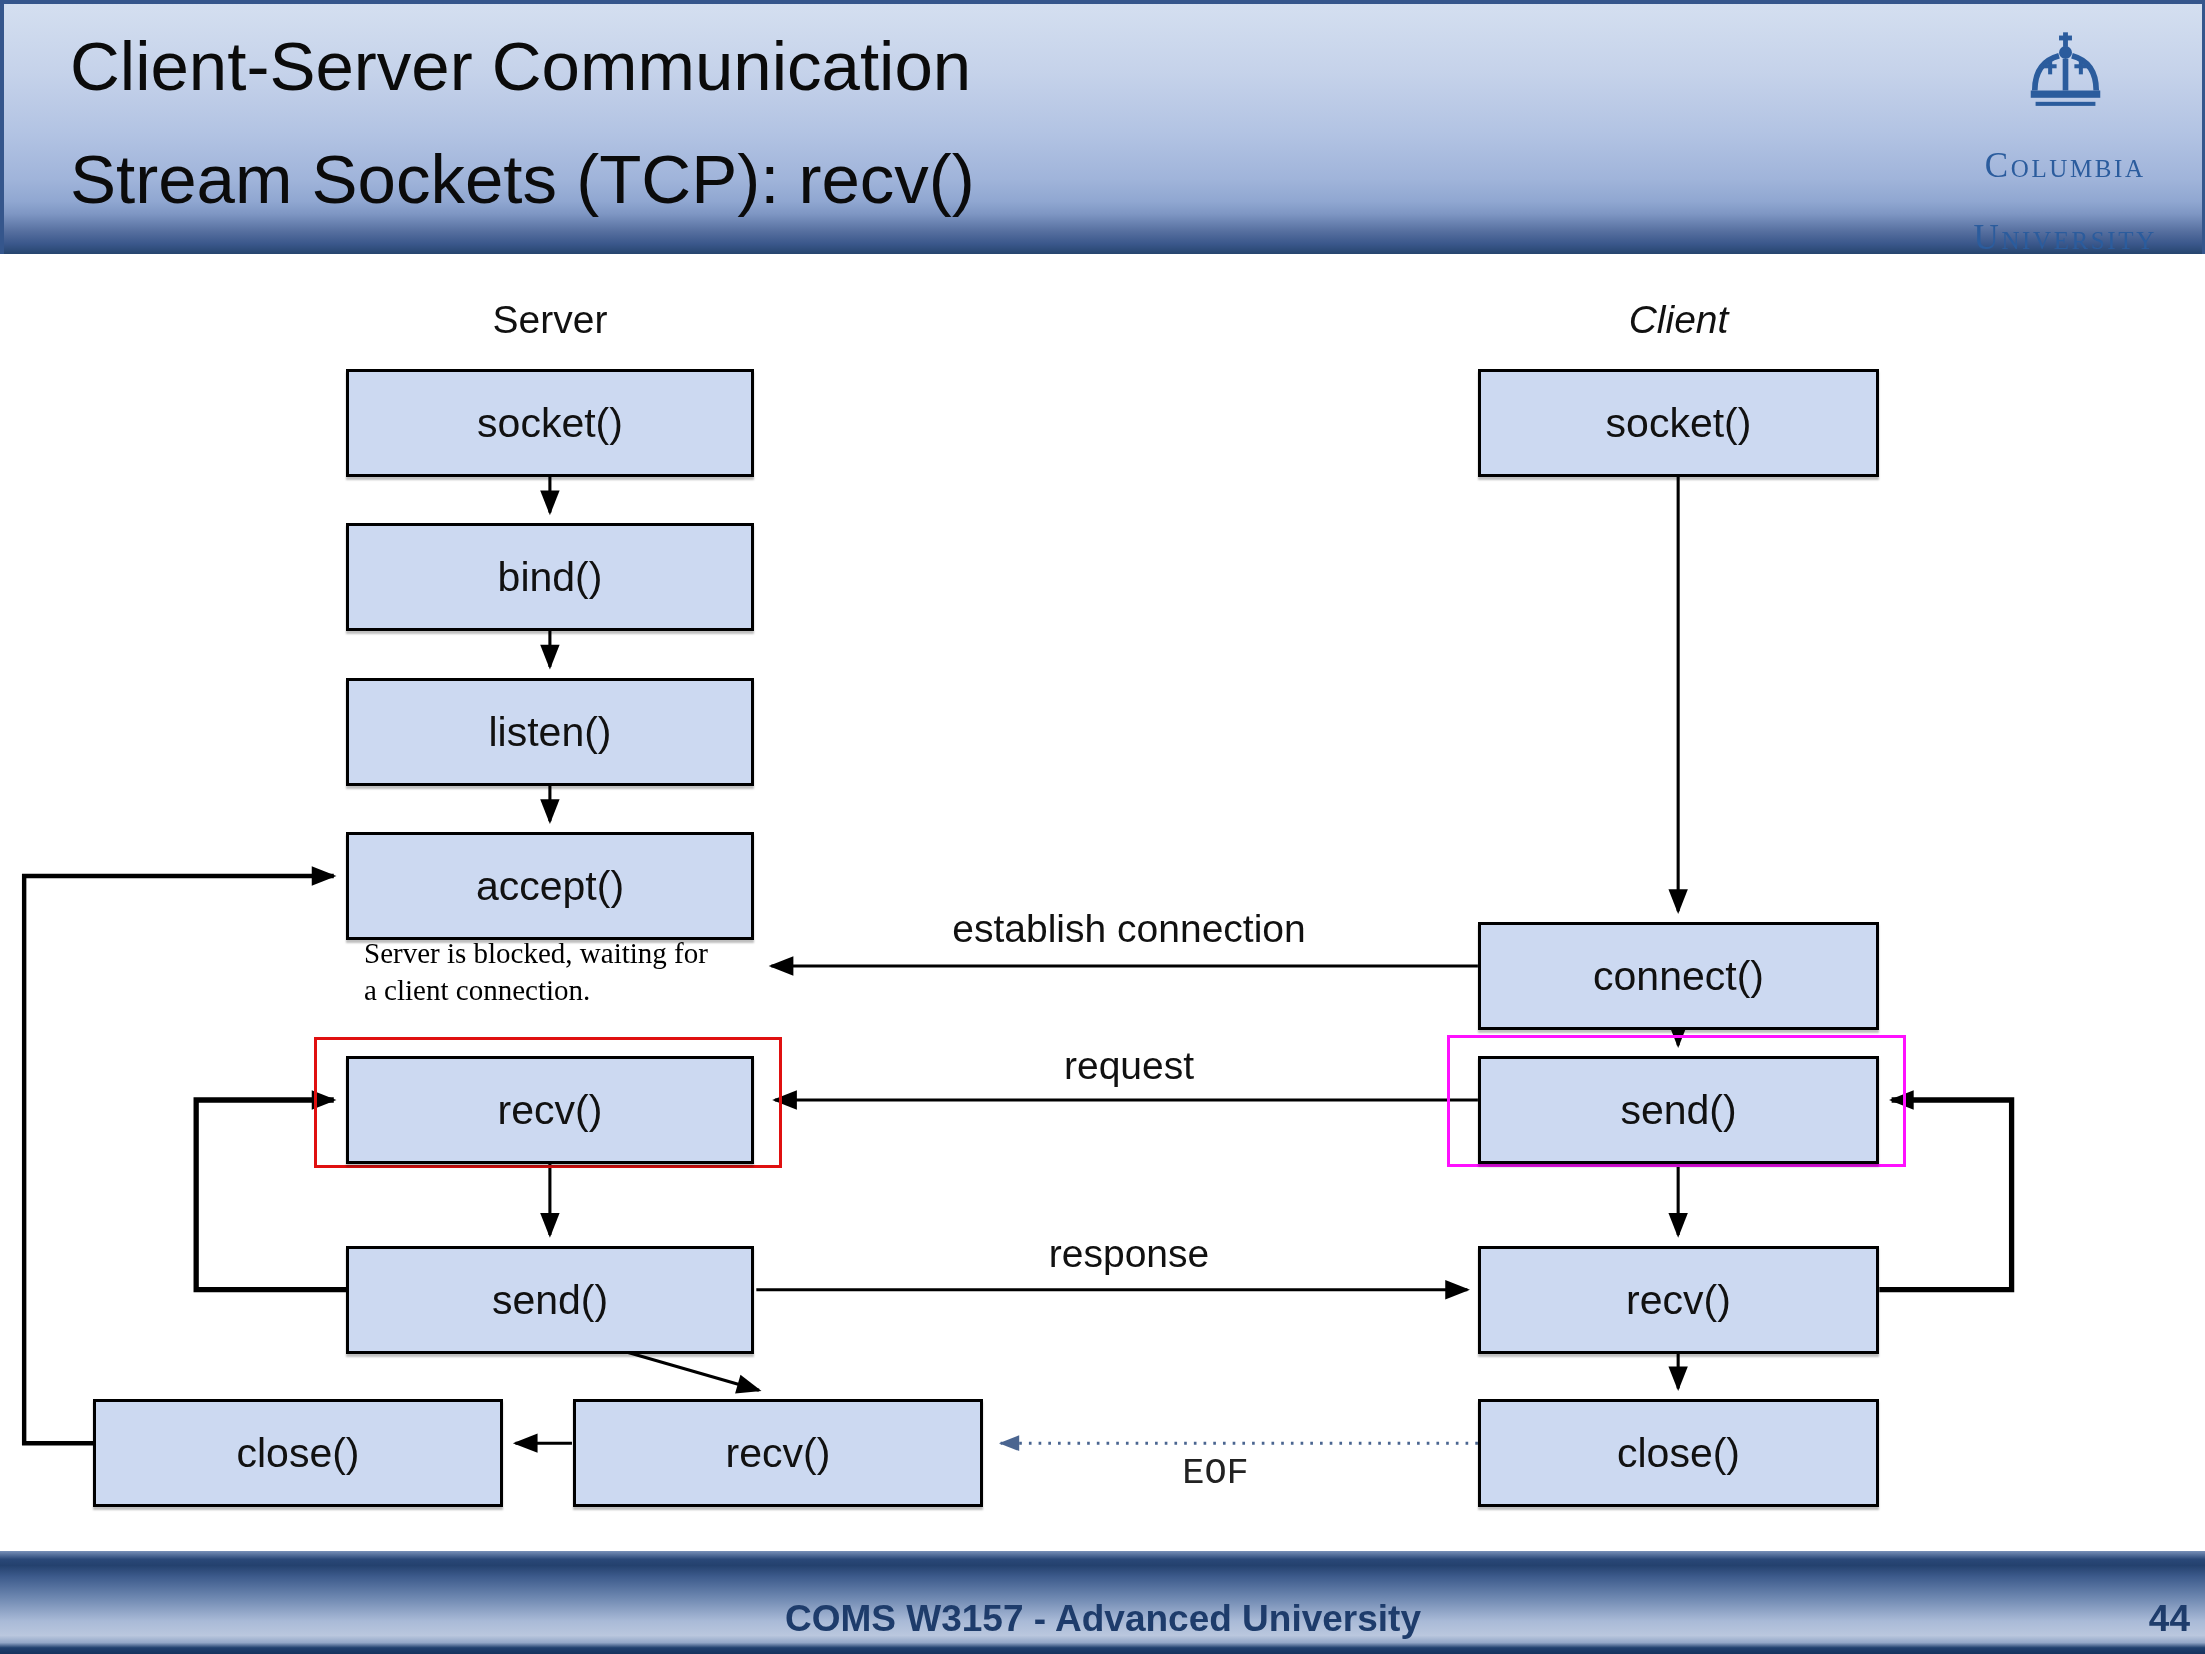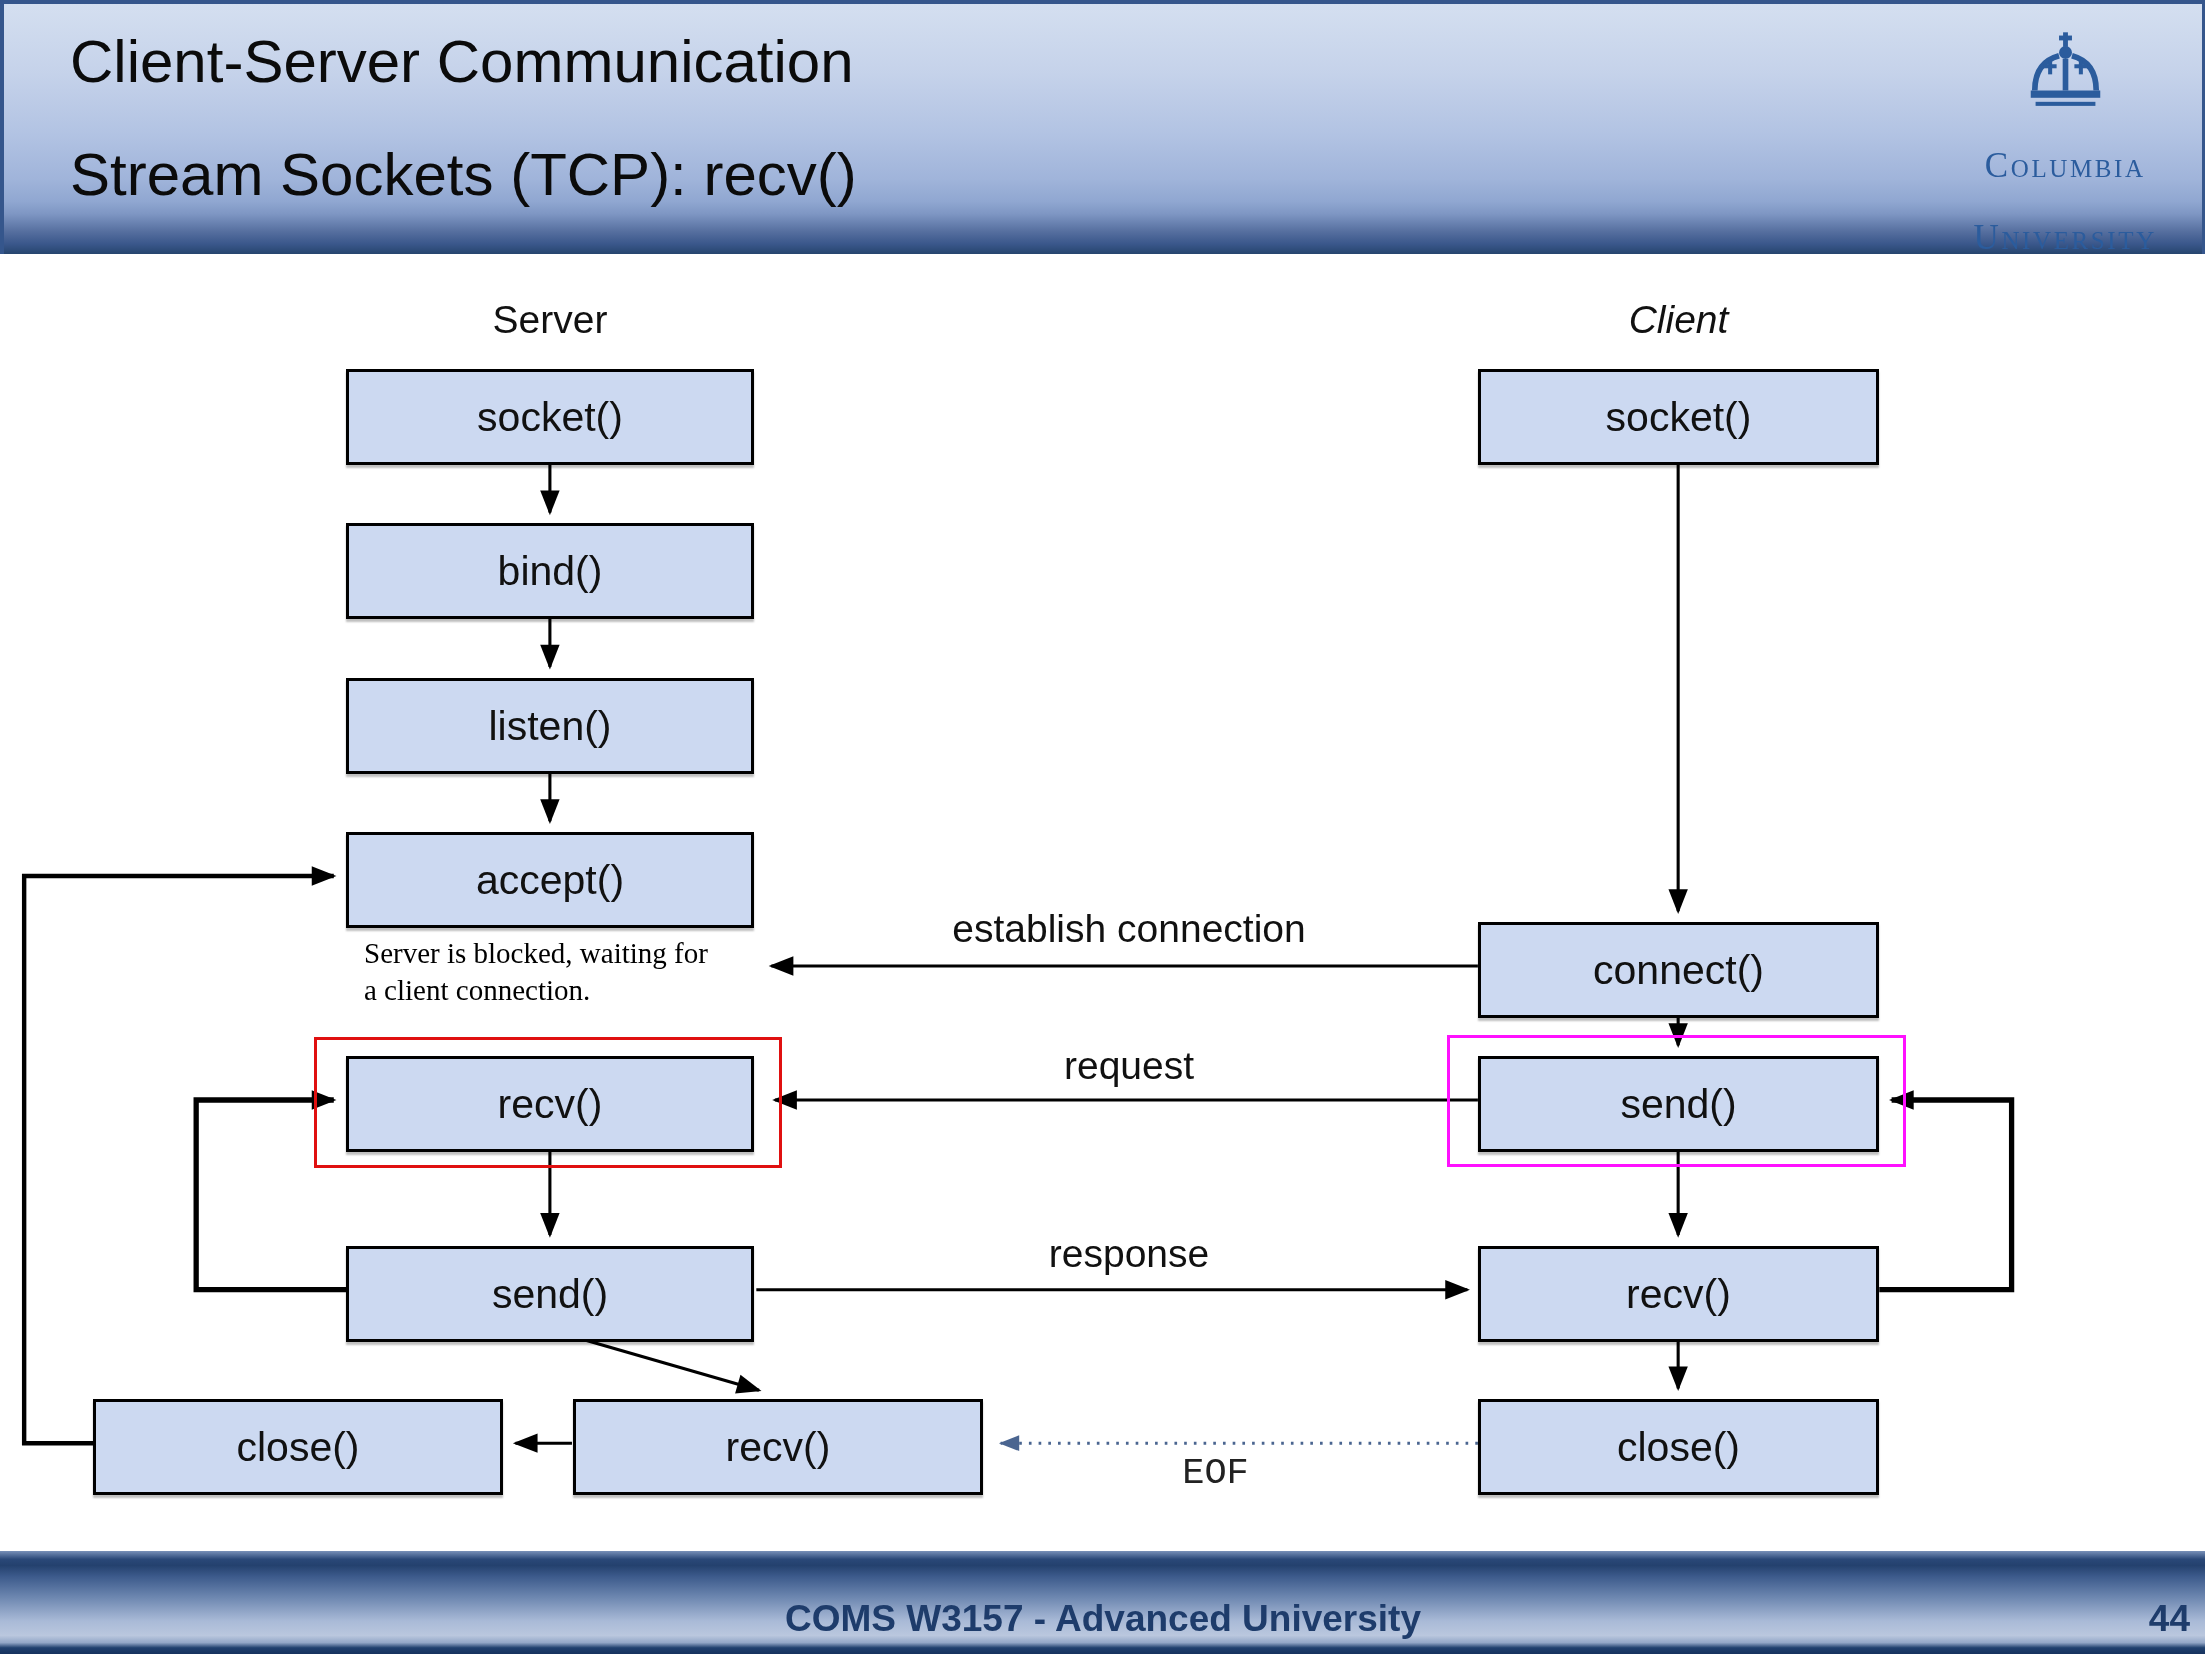--- a/index.html
+++ b/index.html
@@ -9,29 +9,29 @@
     font-family:"Liberation Sans", sans-serif; overflow:hidden;
   }
   
   .header {
     position:absolute; left:0; top:0; width:2206px; height:254px;
     border-top:4.4px solid #35568c; border-left:4.4px solid #35568c; border-right:4.4px solid #35568c;
     background:linear-gradient(180deg,
       #d4dff0 0%, #c5d2ea 28%, #b2c3e3 52%, #a0b4da 70%,
       #90a7d1 79%, #7e96c3 84%, #566f9f 91%, #3a578b 96%, #26456e 100%);
   }
-  .title-line { position:absolute; left:66px; color:#0b0b0b; font-size:60px; line-height:1; white-space:nowrap;text-align:center; }
+  .title-line { position:absolute; left:66px; color:#0b0b0b; font-size:69px; line-height:1; white-space:nowrap;text-align:center; }
   .title-line.l1 { top:28px; }
   .title-line.l2 { top:141px; }
   .logo { position:absolute; top:23px; right:8.8px; width:256px; text-align:center; color:#2b5c9d; }
   .logo-word { font-family:"Liberation Serif", serif; font-variant:small-caps; font-size:35px; line-height:37px; letter-spacing:2.6px;margin-top:35px; }
   .crown { display:block; margin:0 auto 5.3px auto; }
   
   .box {
-    position:absolute; width:408px; height:96px;
+    position:absolute; width:408px; height:108px;
     background:#ccd9f1; border:3.5px solid #000000;
     display:flex; align-items:center; justify-content:center;
     font-size:41px; color:#111; box-shadow:0 2.6px 1.8px rgba(0,0,0,0.25);
   }
   .col-label { position:absolute; width:408px; text-align:center; font-size:39px; color:#111; }
   .hl { position:absolute; background:transparent; }
   .hl.red { border:3.5px solid #e01010; }
   .hl.magenta { border:3.5px solid #ff10ff; }
   .edge-label { position:absolute; width:706px; text-align:center; font-size:39px; color:#111; }
   .eof-label { position:absolute; width:441px; text-align:center; font-family:"Liberation Mono", monospace; font-size:37px; color:#222; }

